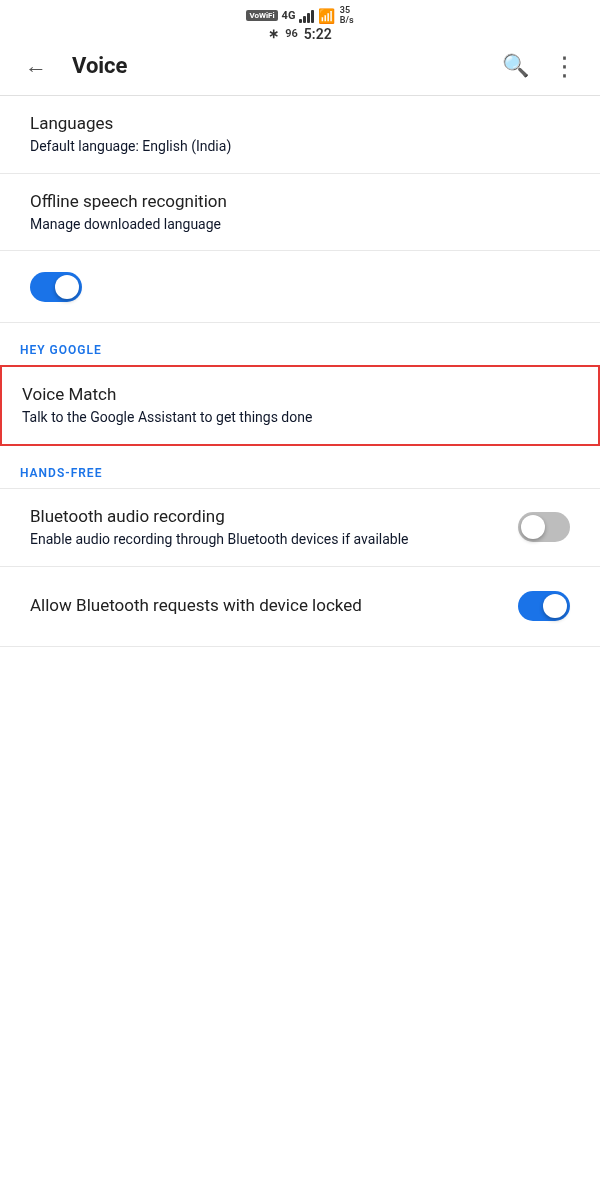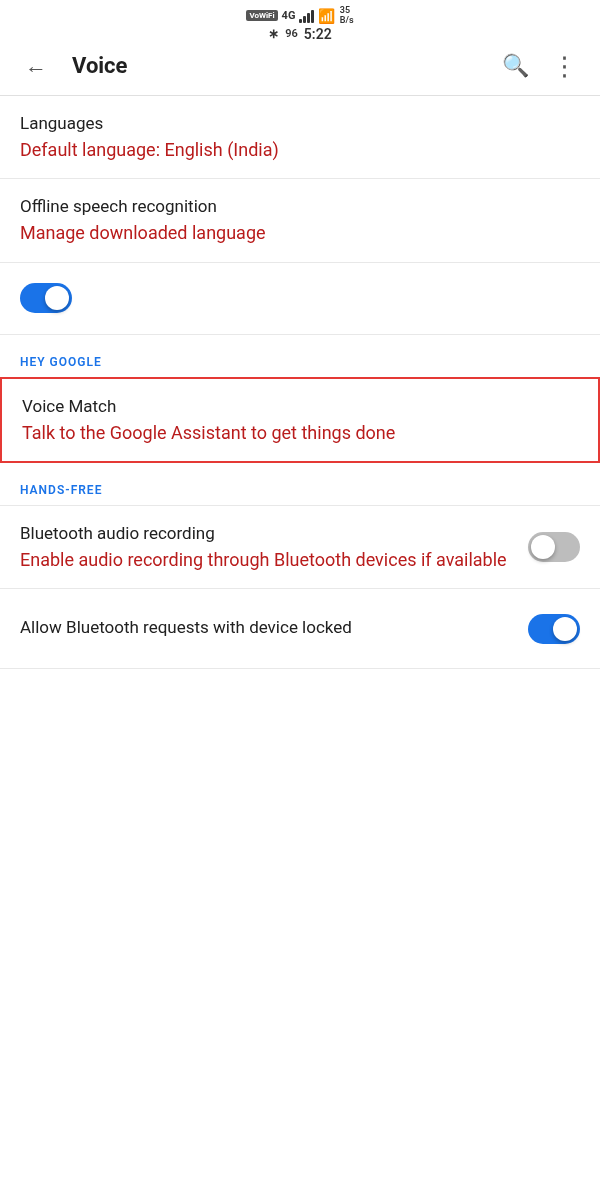--- a/index.html
+++ b/index.html
@@ -98,42 +98,42 @@
       font-size: 22px;
       color: #555;
     }
 
     
     .settings-list {
       padding: 0;
     }
 
     .settings-item {
-      padding: 16px 20px;
+      padding: 16px 30px;
       border-bottom: 1px solid #e8e8e8;
       display: flex;
       align-items: center;
       justify-content: space-between;
       cursor: pointer;
       min-height: 72px;
     }
     .settings-item-text {
       flex: 1;
       padding-right: 12px;
     }
     .settings-item-title {
       font-size: 17px;
       font-weight: 400;
       color: #212121;
       line-height: 1.3;
       margin-bottom: 3px;
     }
     .settings-item-subtitle {
-      font-size: 18px;
-      color: #b91c1c;
+      font-size: 14px;
+      color: #0f172a;
       line-height: 1.4;
     }
 
     
     .toggle-switch {
       position: relative;
       width: 52px;
       height: 30px;
       flex-shrink: 0;
     }

